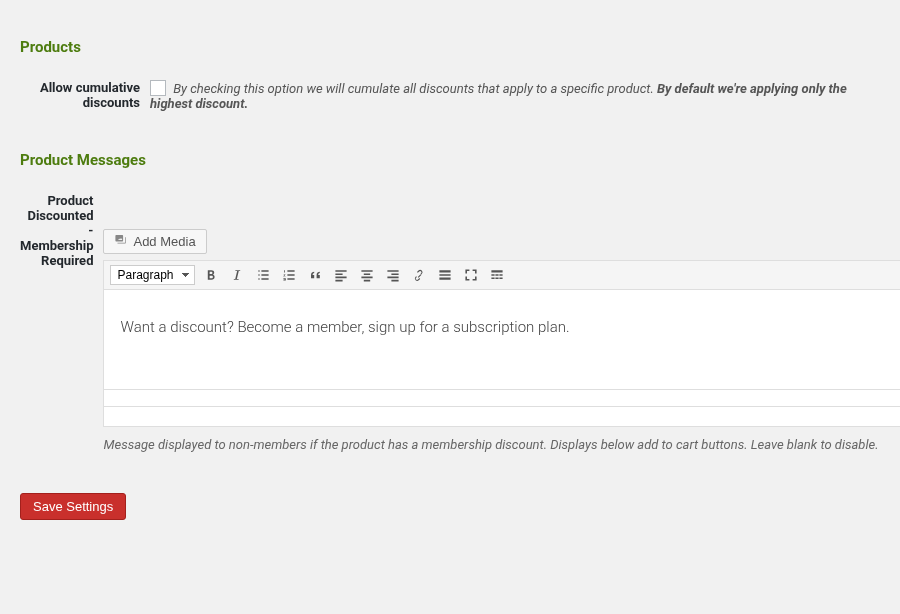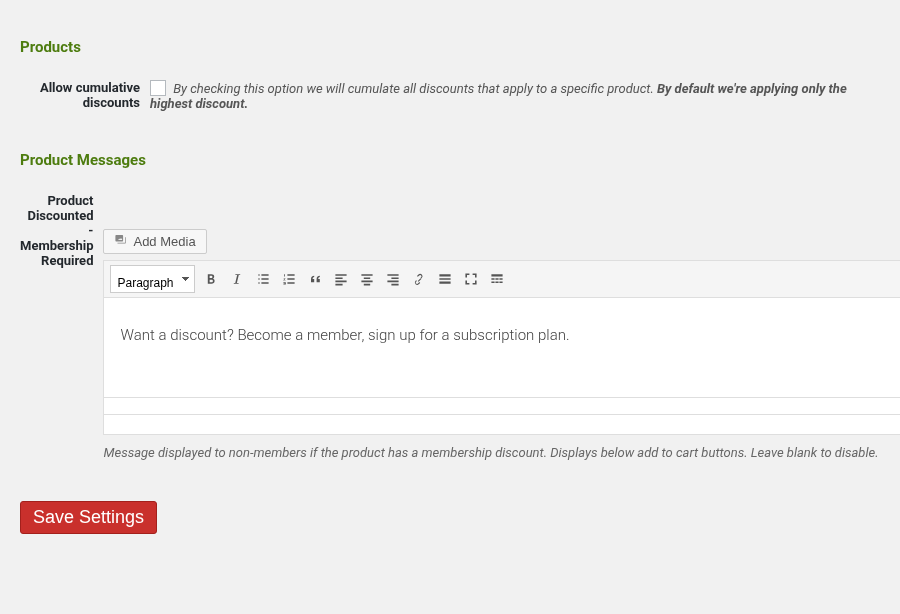--- a/index.html
+++ b/index.html
@@ -111,21 +111,21 @@
   .editor-toolbar {
     background: #f5f5f5;
     border: 1px solid #dedede;
     padding: 4px 6px;
     display: flex;
     align-items: center;
     gap: 6px;
   }
   .ed-select {
     font-size: 12px;
-    padding: 10px 18px 2px 6px;
+    padding: 2px 18px 2px 6px;
     border: 1px solid #ccc;
     background: #fff;
     appearance: none;
     width: 85px;
     background-image: linear-gradient(45deg, transparent 50%, #555 50%), linear-gradient(135deg, #555 50%, transparent 50%);
     background-position: right 8px center, right 4px center;
     background-size: 4px 4px, 4px 4px;
     background-repeat: no-repeat;
   }
   .tb-btn {
@@ -170,21 +170,21 @@
     font-size: 13px;
     margin-top: 8px;
     line-height: 1.5;
   }
   .save-btn {
     margin-top: 28px;
     background: #c9302c;
     border: 1px solid #a3201c;
     color: #fff;
     padding: 5px 12px;
-    font-size: 18px;
+    font-size: 13px;
     border-radius: 3px;
     cursor: pointer;
   }
   .editor-head { display:flex; justify-content:space-between; align-items:flex-end; }
 </style>
 </head>
 <body>
 
 <div class="wrap">
 

